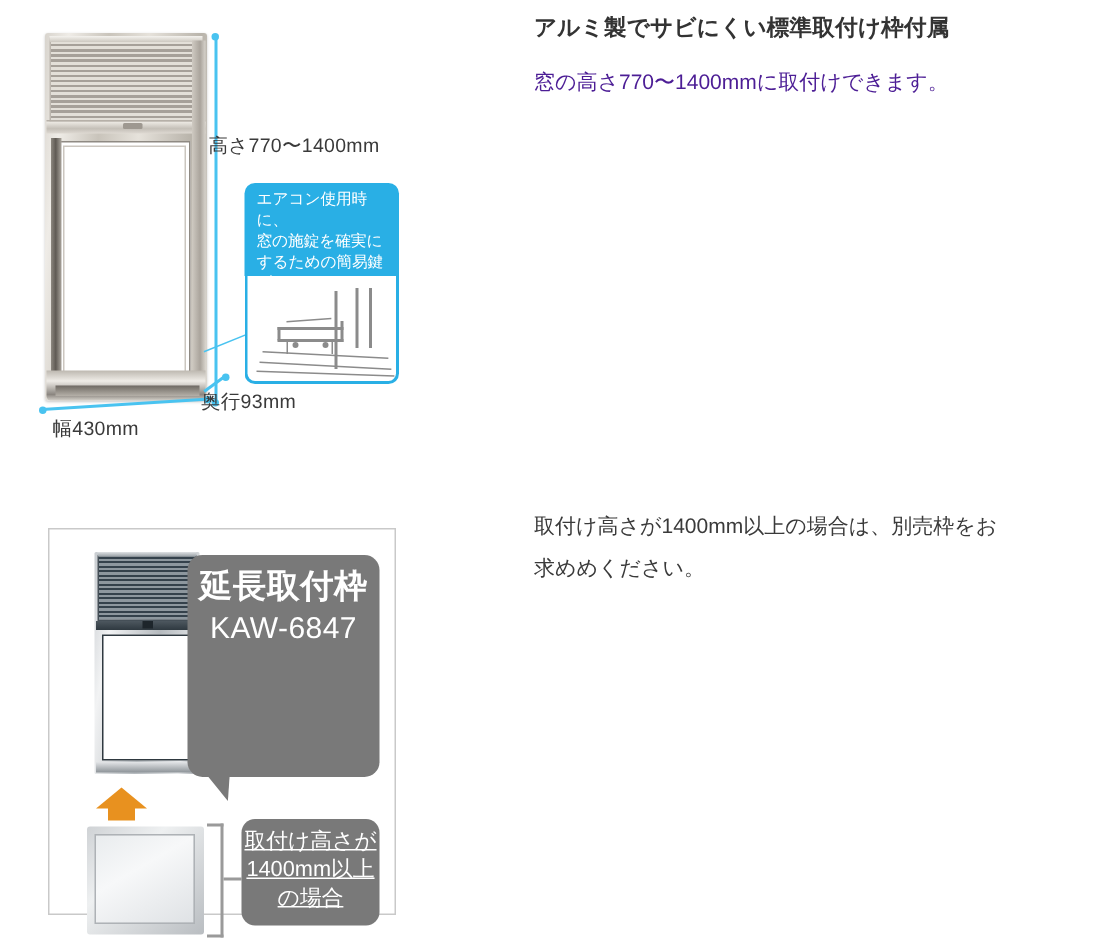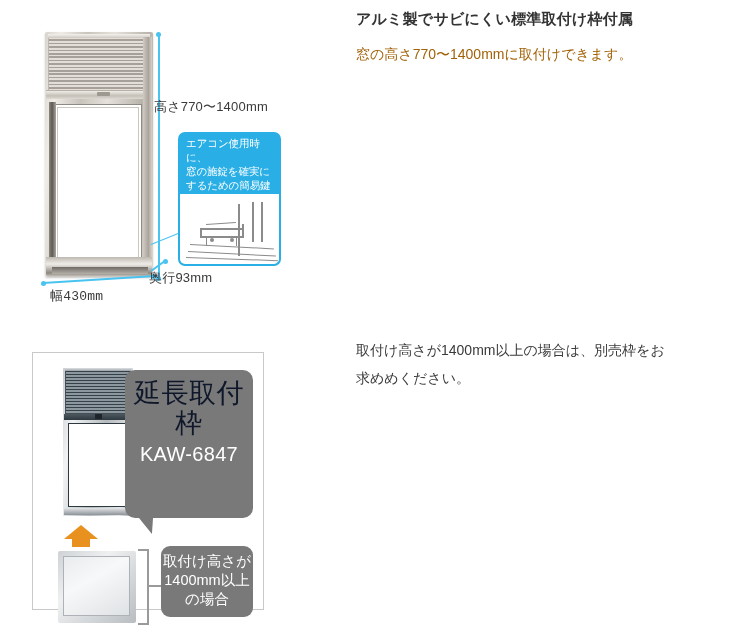--- a/index.html
+++ b/index.html
@@ -36,42 +36,41 @@
     color: #333333;
     line-height: 1.4;
     white-space: nowrap;
   }
   .section-body-1 {
     position: absolute;
     left: 0;
     top: 41px;
     width: 360px;
     font-size: 14px;
-    color: #a16207;
+    color: #4c1d95;
     line-height: 1.9;
     white-space: nowrap;
   }
   .section-body-2 {
     position: absolute;
     left: 0;
     top: 336px;
     width: 322px;
     font-size: 14px;
     color: #3a3a3a;
     line-height: 2.0;
   }
 
   
   .figure-1 {
     position: absolute;
-    left: 15px;
+    left: 0;
     top: 0;
     width: 330px;
     height: 310px;
-    margin-top: 10px;
   }
 
   
   .f1-frame {
     position: absolute;
     left: 30px;
     top: 22px;
     width: 108px;
     height: 245px;
   }
@@ -209,21 +208,21 @@
   .f1-dim-height-label { left: 139px; top: 88px; }
 
   
   .f1-dim-width-line {
     left: 28px; top: 272px; width: 112px;
     transform: rotate(-3.6deg);
     transform-origin: left center;
   }
   .f1-dim-width-dot-l { left: 26px; top: 271px; }
   .f1-dim-width-dot-r { left: 136px; top: 264px; }
-  .f1-dim-width-label { left: 35px; top: 277px; font-family: Liberation Mono, monospace; }
+  .f1-dim-width-label { left: 35px; top: 277px; }
 
   
   .f1-dim-depth-line {
     left: 136px; top: 260px; width: 16px;
     transform: rotate(-36deg);
     transform-origin: left center;
   }
   .f1-dim-depth-dot { left: 148px; top: 249px; }
   .f1-dim-depth-label { left: 134px; top: 259px; }
 
@@ -422,23 +421,23 @@
   .f2-callout-tail {
     position: absolute;
     left: 92px;
     top: 150px;
     width: 0; height: 0;
     border-top: 30px solid #797979;
     border-left: 28px solid transparent;
     transform: rotate(4deg);
   }
   .cm-title {
-    font-size: 27px;
-    font-weight: normal;
-    color: #0f172a;
+    font-size: 22px;
+    font-weight: bold;
+    color: #ffffff;
     letter-spacing: 0.5px;
     line-height: 1.1;
   }
   .cm-sub {
     font-size: 15px;
     color: #ffffff;
     line-height: 1.22;
     margin-top: 5px;
     white-space: pre-line;
   }
@@ -465,20 +464,21 @@
     border-radius: 9px;
     box-sizing: border-box;
     text-align: center;
     padding-top: 6px;
   }
   .cs-text {
     font-size: 14.5px;
     color: #ffffff;
     line-height: 1.3;
     white-space: pre-line;
+    text-decoration: underline;
   }
 </style>
 </head>
 <body>
 
 <div class="figure-1">
 
   <div class="f1-frame">
     <div class="f1-frame-outer"></div>
     <div class="f1-louver"></div>

